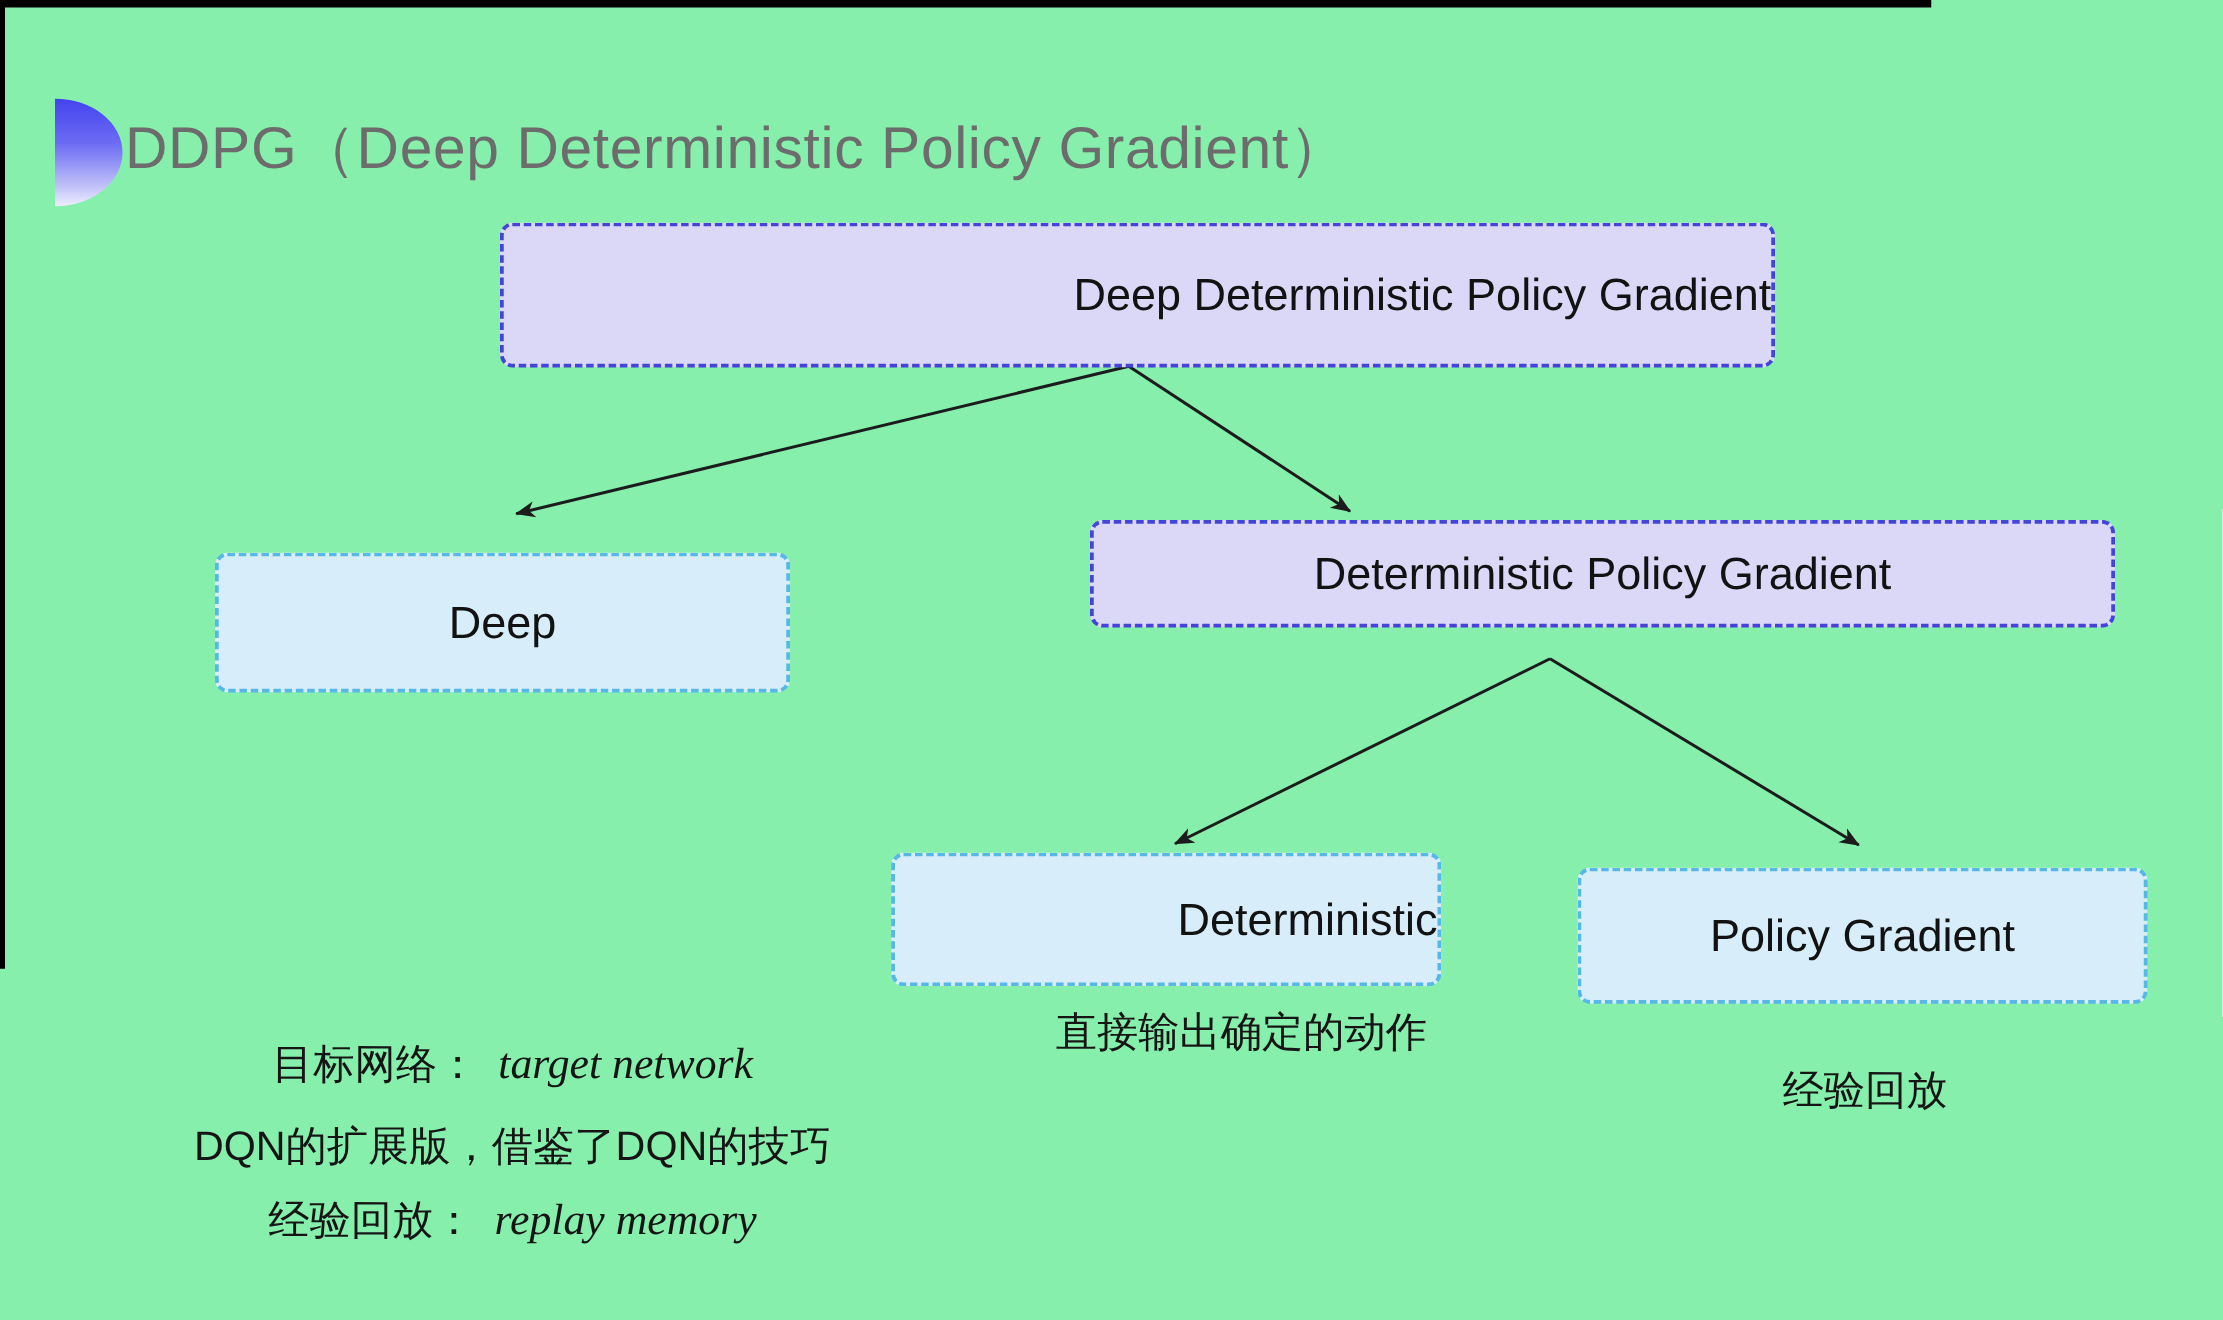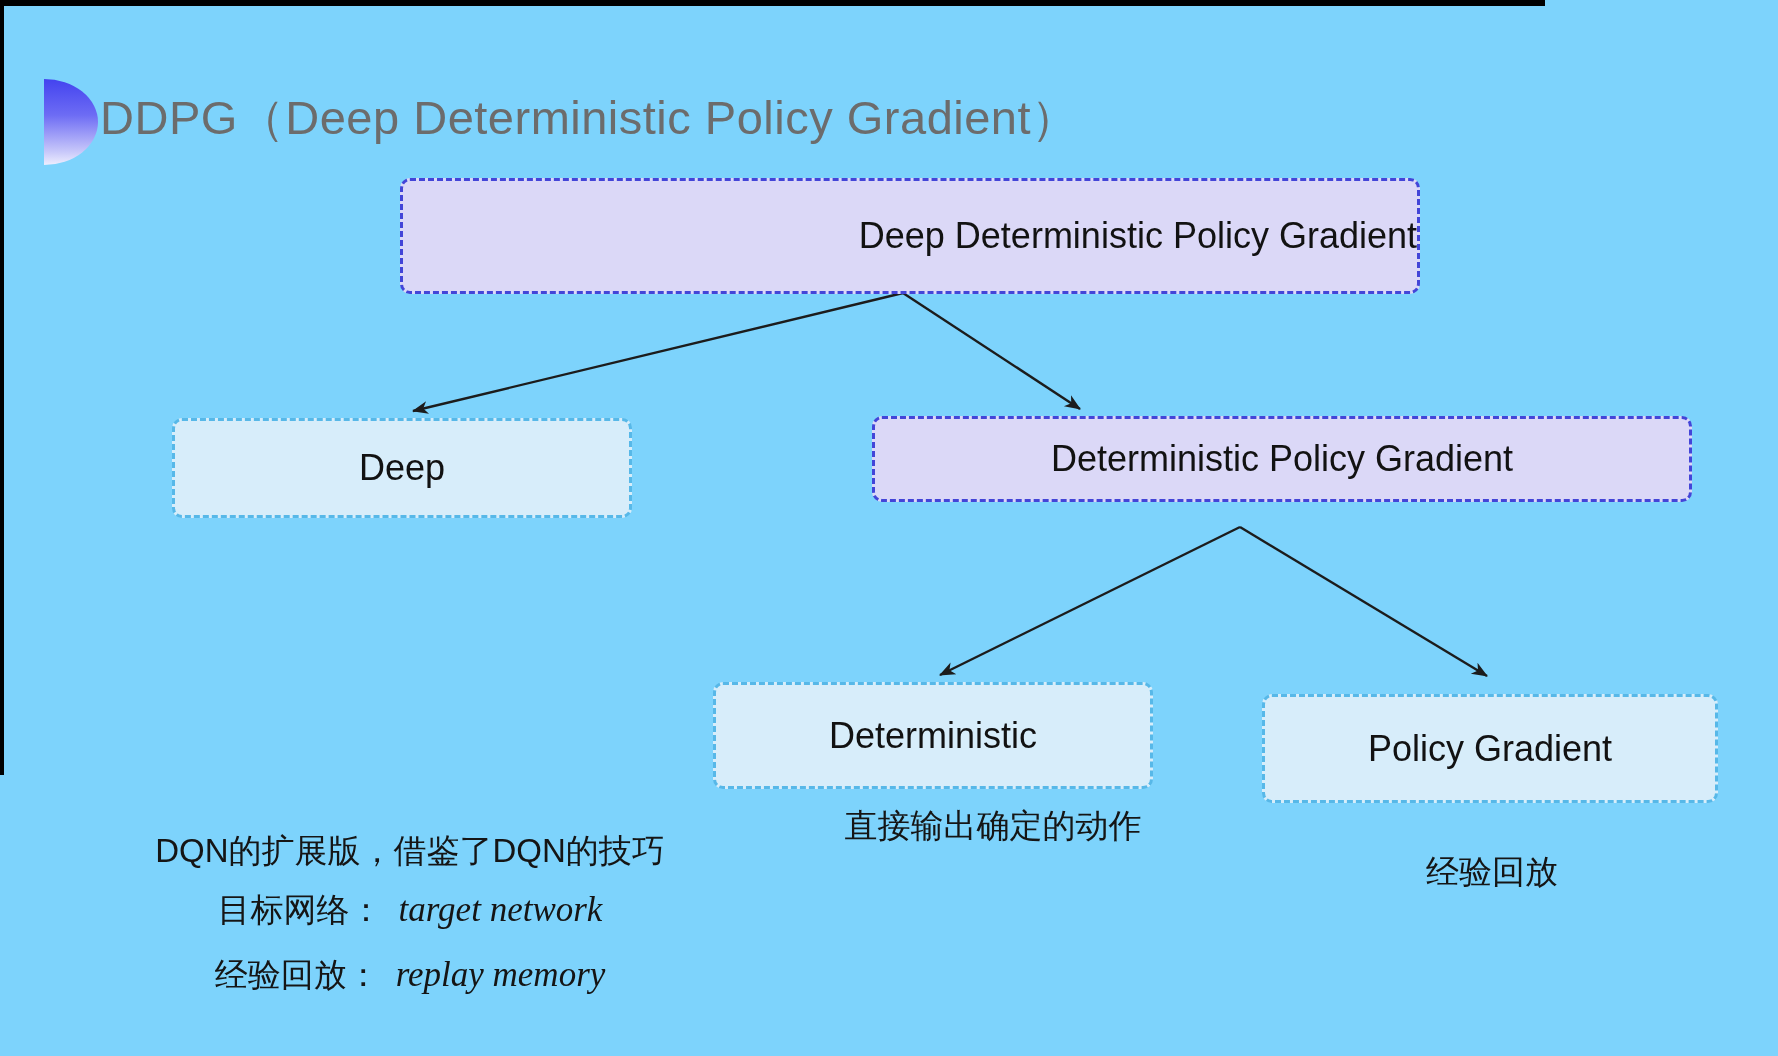--- a/index.html
+++ b/index.html
@@ -1,19 +1,19 @@
 <!DOCTYPE html>
 <html style="--title-color: #6c6c6c; --purple-fill: #dbd8f7; --purple-border: #4345d8; --blue-fill: #d7edfa; --blue-border: #57b8e8; --arrow-color: #1c1c1c;"><head>
 <meta charset="utf-8">
 <style>
   html,body{margin:0;padding:0;background:#ffffff;}
   .stage{
     position:relative;
     width:1778px;height:1056px;
-    background:#7dd3fc;
+    background:#86efac;
     overflow:hidden;
     font-family:"Liberation Sans","DejaVu Sans",sans-serif;
     color:#151515;
   }
   
   .artifact-top{position:absolute;left:0;top:0;width:1545px;height:6px;background:#000;}
   .artifact-left{position:absolute;left:0;top:0;width:4px;height:775px;background:#000;}
 
   
   .title-row{position:absolute;left:0;top:70px;height:96px;display:flex;align-items:center;}
@@ -30,23 +30,23 @@
 
   
   .node{
     position:absolute;display:flex;align-items:center;justify-content:center;
     border-radius:10px;border:3px dashed;box-sizing:border-box;
   }
   .node--purple{background:var(--purple-fill,#dbd8f7);border-color:var(--purple-border,#4345d8);}
   .node--blue{background:var(--blue-fill,#d7edfa);border-color:var(--blue-border,#57b8e8);}
   .node-label{font-size:36px;color:#121212;white-space:nowrap;}
   #node-root{left:400px;top:178px;width:1020px;height:116px;justify-content:flex-end;}
-  #node-deep{left:172px;top:418px;width:460px;height:100px;}
+  #node-deep{left:172px;top:442px;width:460px;height:112px;}
   #node-dpg{left:828px;top:416px;width:820px;height:86px;margin-left:44px;}
-  #node-deterministic{left:713px;top:682px;width:440px;height:107px;}
+  #node-deterministic{left:713px;top:682px;width:440px;height:107px;justify-content:flex-end;}
   #node-policy-gradient{left:1262px;top:683px;width:456px;height:109px;margin-top:11px;}
 
   
   .edges{position:absolute;left:0;top:0;width:1778px;height:1056px;pointer-events:none;}
   .edge-line{stroke:var(--arrow-color,#1c1c1c);stroke-width:2.4;fill:none;}
 
   
   .note{position:absolute;text-align:center;}
   .note-line{white-space:nowrap;}
   .cjk{font-size:33px;color:#151515;}
@@ -100,24 +100,24 @@
 
   <div id="node-deterministic" class="node node--blue">
     <span class="node-label">Deterministic</span>
   </div>
 
   <div id="node-policy-gradient" class="node node--blue">
     <span class="node-label">Policy Gradient</span>
   </div>
 
   <div class="note note-deep">
-    <div class="note-line cjk">DQN的扩展版，借鉴了DQN的技巧</div>
     <div class="note-line">
       <span class="cjk">目标网络：</span><em class="term">target network</em>
     </div>
+    <div class="note-line cjk">DQN的扩展版，借鉴了DQN的技巧</div>
     <div class="note-line">
       <span class="cjk">经验回放：</span><em class="term">replay memory</em>
     </div>
   </div>
 
   <div class="note note-det">
     <div class="note-line cjk">直接输出确定的动作</div>
   </div>
 
   <div class="note note-pg">

